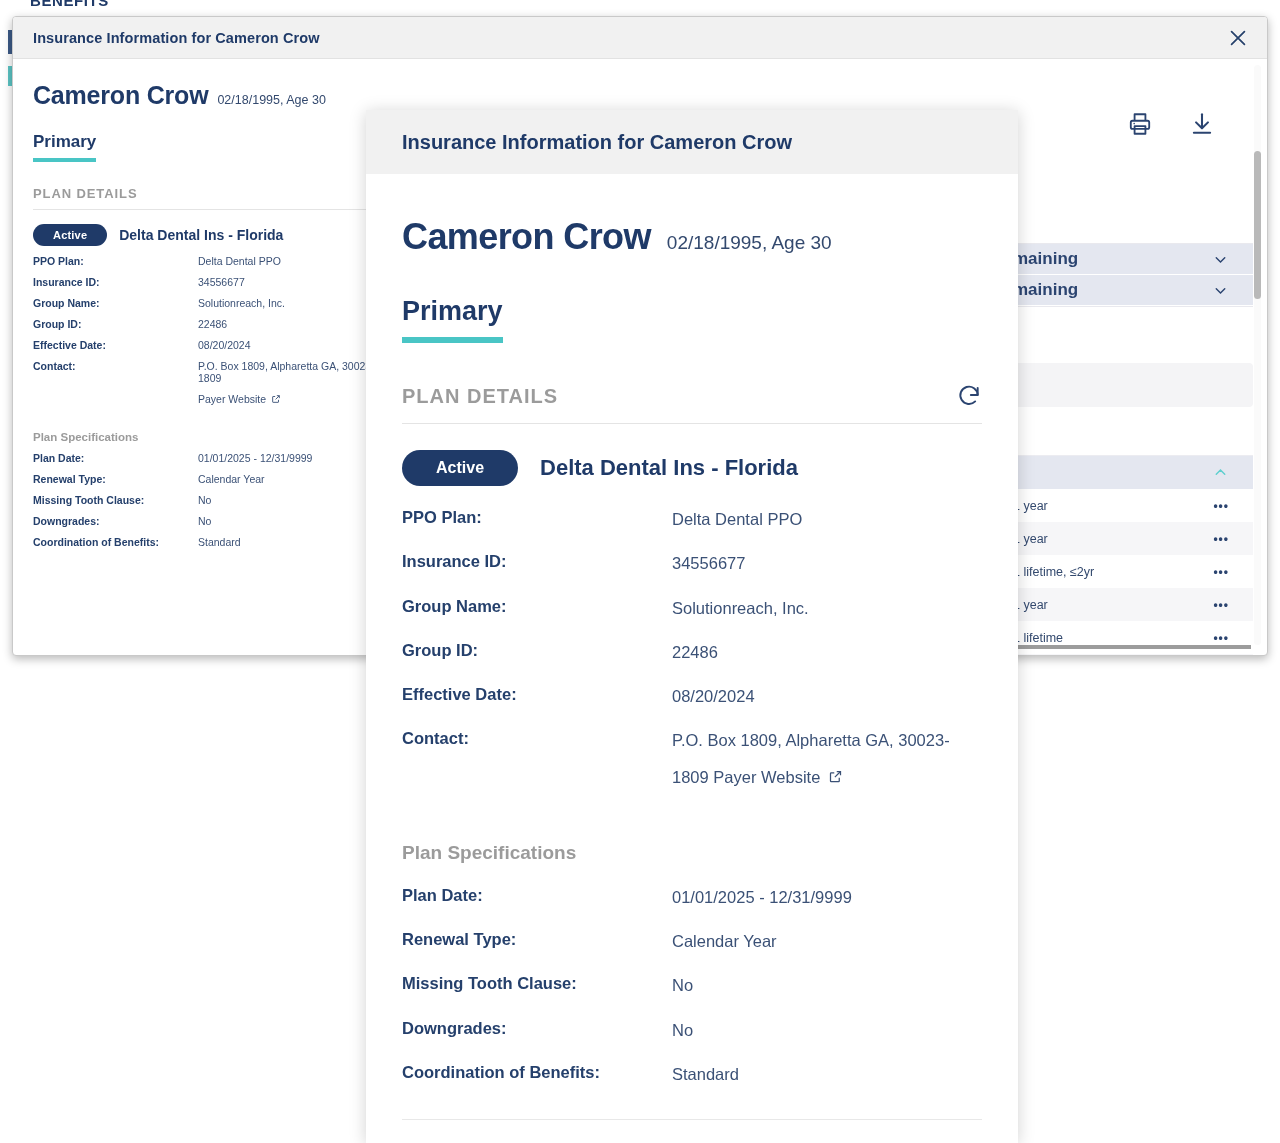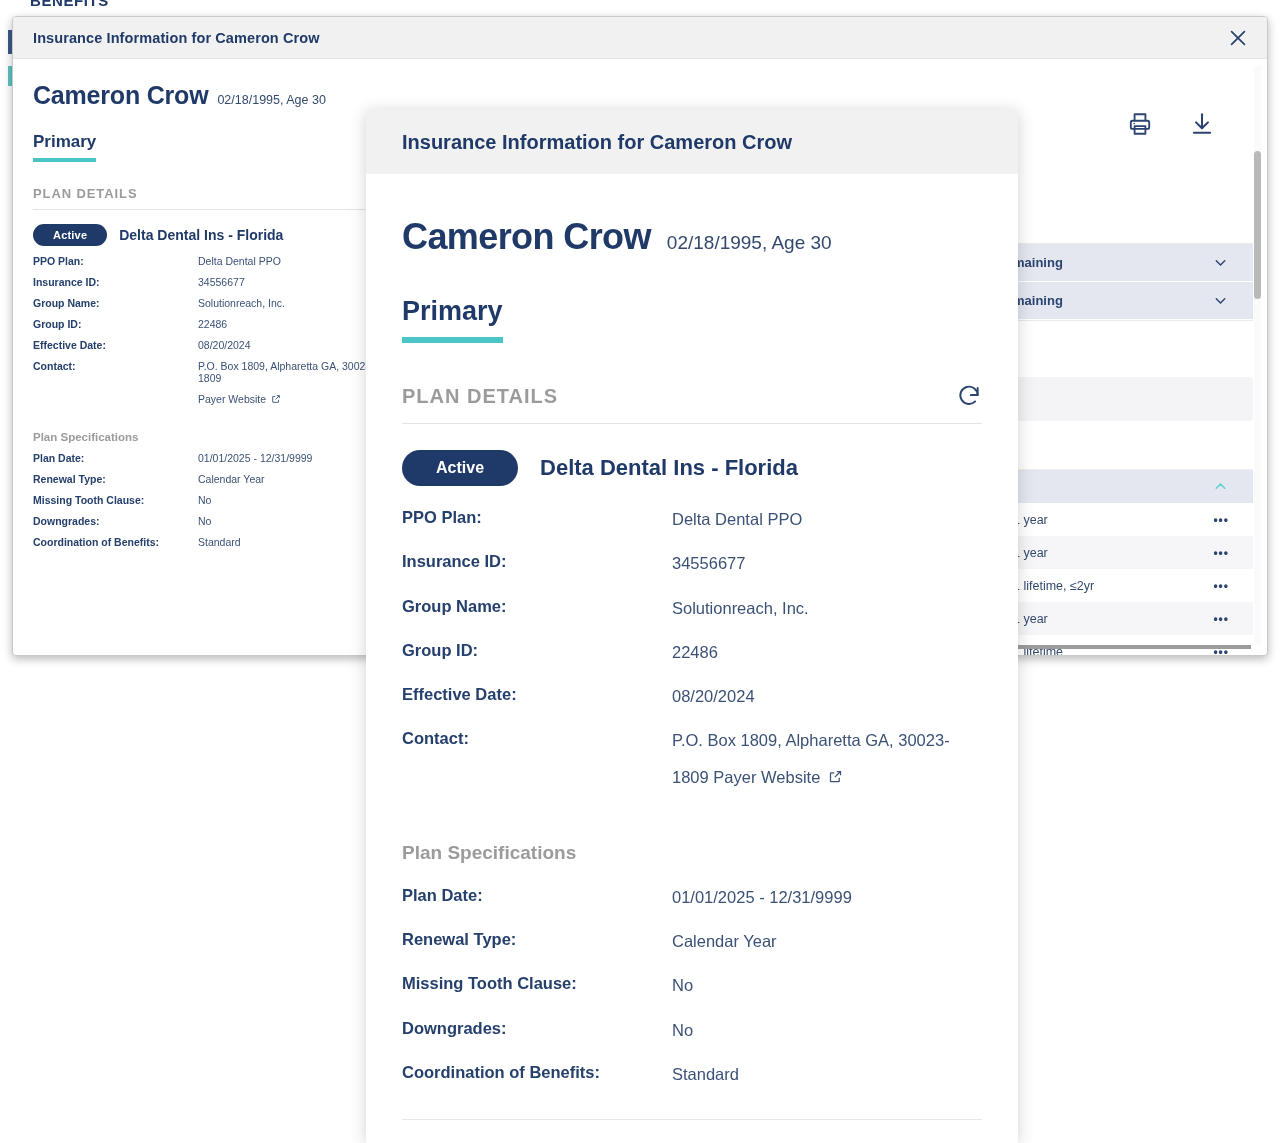--- a/index.html
+++ b/index.html
@@ -90,24 +90,24 @@
   .bg-field { display: flex; margin-top: 9px; font-size: 10.5px; }
   .bg-field .k { width: 165px; font-weight: 700; color: #25406c; }
   .bg-field .v { color: #3b5176; width: 180px; }
   .bg-sub { margin-top: 26px; font-size: 11.5px; font-weight: 700; color: #9b9b9b; }
   .bg-link { color: #3b5176; display: inline-flex; align-items: center; gap: 5px; }
 
   
   .bg-right { position: absolute; left: 990px; top: 0; width: 250px; }
   .bg-acc-sep { border-top: 1px solid #e9e9ee; }
   .bg-acc-row {
-    height: 38px; background: #e4e7f0;
+    height: 31px; background: #e4e7f0;
     display: flex; align-items: center; justify-content: space-between;
     padding: 0 24px 0 10px;
-    font-size: 13px; font-weight: 700; color: #2b4470;
+    font-size: 17px; font-weight: 700; color: #2b4470;
     border-bottom: 1px solid #fff;
   }
   .bg-blank-box {
     margin-top: 56px; height: 44px; background: #f4f4f6; border-radius: 4px;
   }
   .bg-table-sep { margin-top: 48px; border-top: 1px solid #ececf1; }
   .bg-table-head {
     height: 33px; background: #e4e7f0;
     display: flex; align-items: center; justify-content: flex-end;
     padding-right: 24px;

